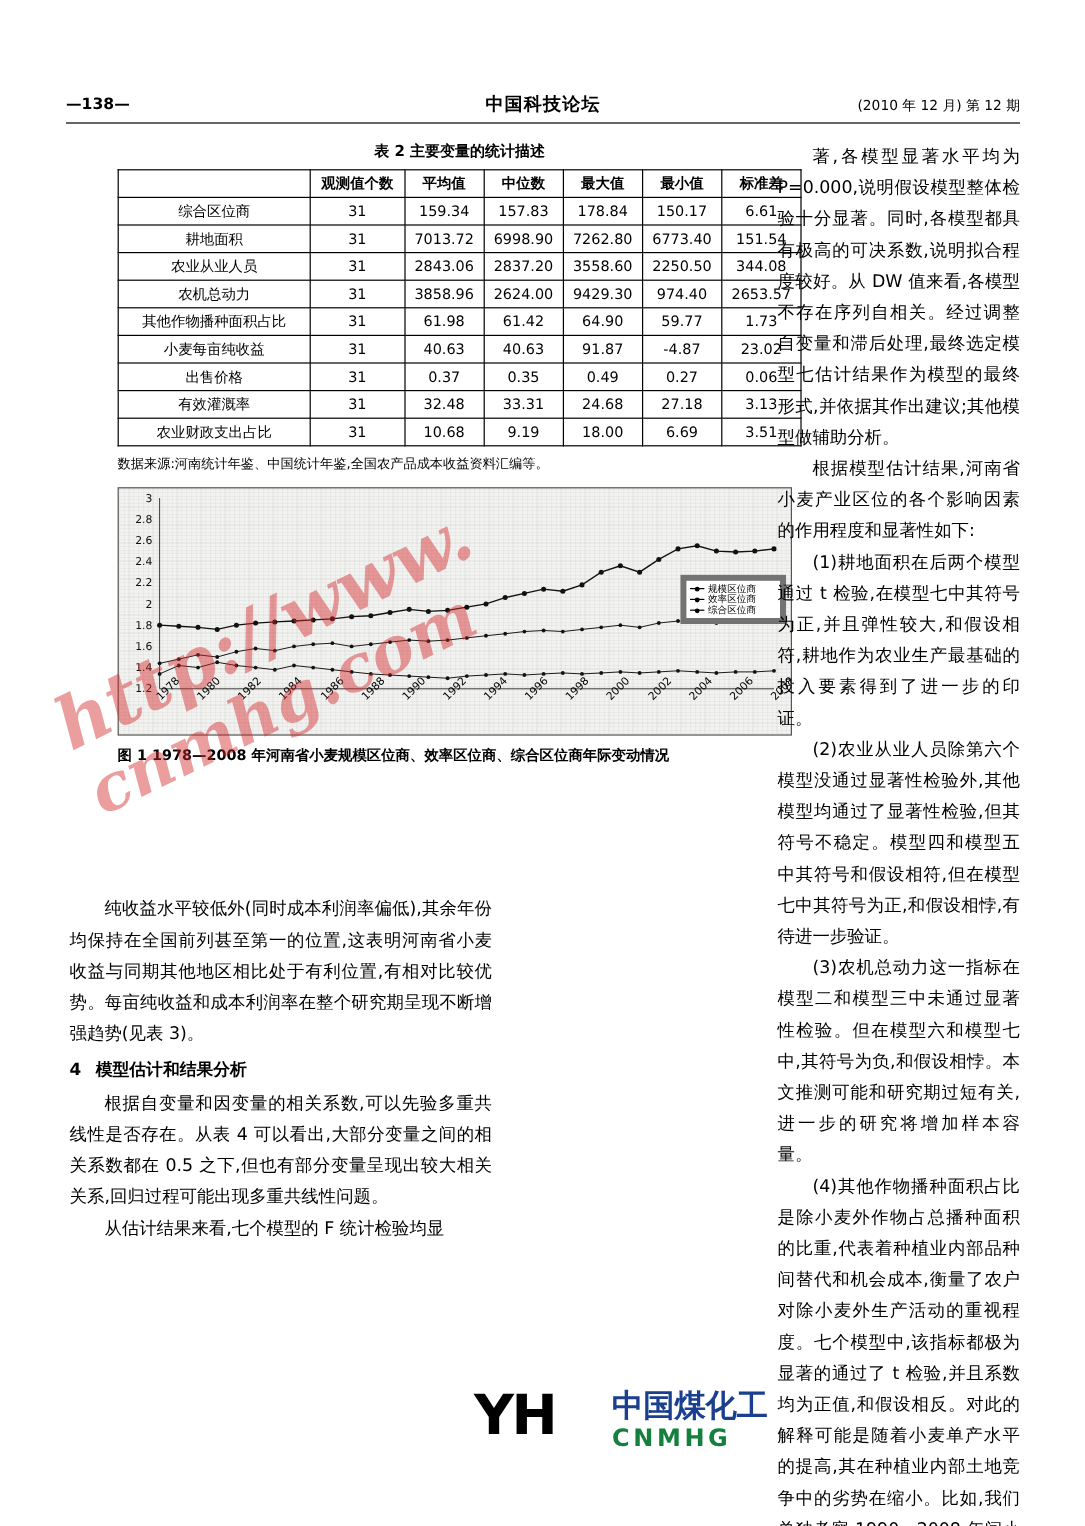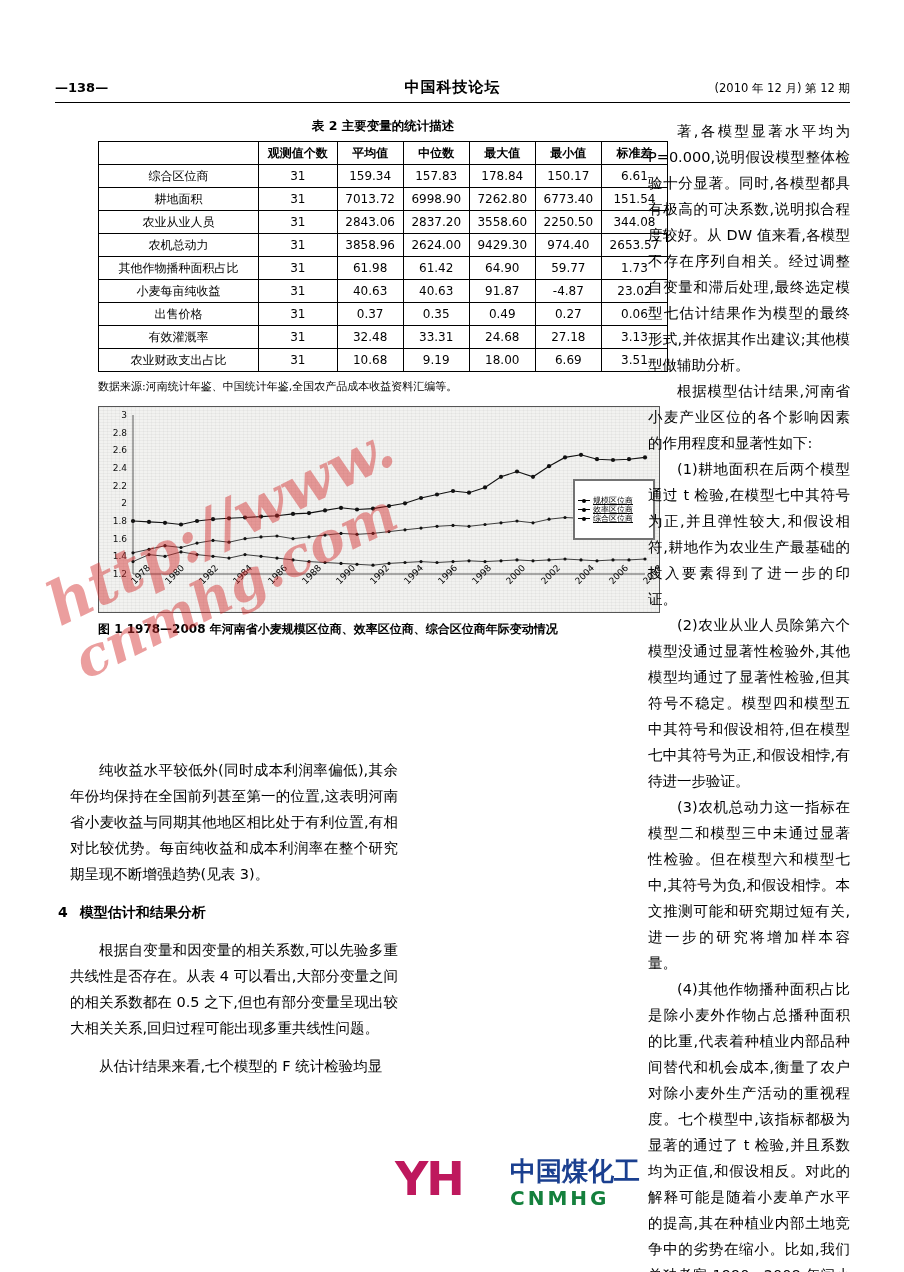--- a/index.html
+++ b/index.html
@@ -73,40 +73,39 @@
       repeating-linear-gradient(90deg,rgba(0,0,0,0.03) 0 1px,transparent 1px 4px);
   }
   .xaxis-lbl{
     position:absolute;font-size:9px;
     transform:rotate(-45deg);
     transform-origin:left top;
     white-space:nowrap;
   }
   .legendbox{
     position:absolute;right:4px;top:72px;
-    border:2px solid #737373;background:#fff;
-    font-size:8px;line-height:9px;padding:15px 3px;
+    border:5px solid #737373;background:#fff;
+    font-size:8px;line-height:9px;padding:2px 3px;
     width:72px;
-    text-decoration:underline;
   }
   .legend-row{display:flex;align-items:center;gap:3px;white-space:nowrap;}
   .legend-mark{width:12px;height:0;border-top:1px solid #000;position:relative;}
   .legend-mark:after{content:"";position:absolute;left:4px;top:-2px;width:4px;height:4px;background:#000;border-radius:50%;}
   .fig-cap{
     margin-top:8px;font-size:12px;font-weight:bold;text-align:left;width:572px;
   }
   
   .bodycol{
     position:absolute;
     font-size:14.5px;
     line-height:26px;
     text-align:justify;
     text-justify:inter-ideograph;
   }
-  .bodycol p{margin:12px;text-indent:29px;}
+  .bodycol p{margin:0;text-indent:29px;}
   .bodycol p.noindent{text-indent:0;}
   .sec-head{
     font-size:14px;font-weight:bold;margin:4px 0 2px 0;text-indent:0;
   }
   .sec-head .num{margin-right:12px;}
   #left-body{left:58px;top:745px;width:352px;}
   #right-body{left:648px;top:118px;width:202px;font-size:14.5px;line-height:26px;}
   #right-body p{margin:0;text-indent:29px;}
   
   .wm{
@@ -119,21 +118,21 @@
     font-size:60px;font-weight:bold;font-style:italic;
     transform:rotate(-26deg);
     white-space:nowrap;
   }
   .wm .l2{margin-top:-6px;font-size:54px;}
   
   .logo{
     position:absolute;left:395px;top:1152px;width:300px;height:62px;
   }
   .logo .yh{
-    position:absolute;left:0;top:0;font-size:46px;font-weight:bold;color:#be185d;
+    position:absolute;left:0;top:0;font-size:46px;font-weight:bold;color:#000000;
     font-family:"DejaVu Sans","Liberation Sans",sans-serif;letter-spacing:-2px;
   }
   .logo .cn{
     position:absolute;left:115px;top:2px;font-size:26px;font-weight:bold;color:#1a3f8f;
   }
   .logo .cnmhg{
     position:absolute;left:115px;top:34px;font-size:20px;font-weight:bold;color:#15803d;
     letter-spacing:3px;
   }
 </style>

